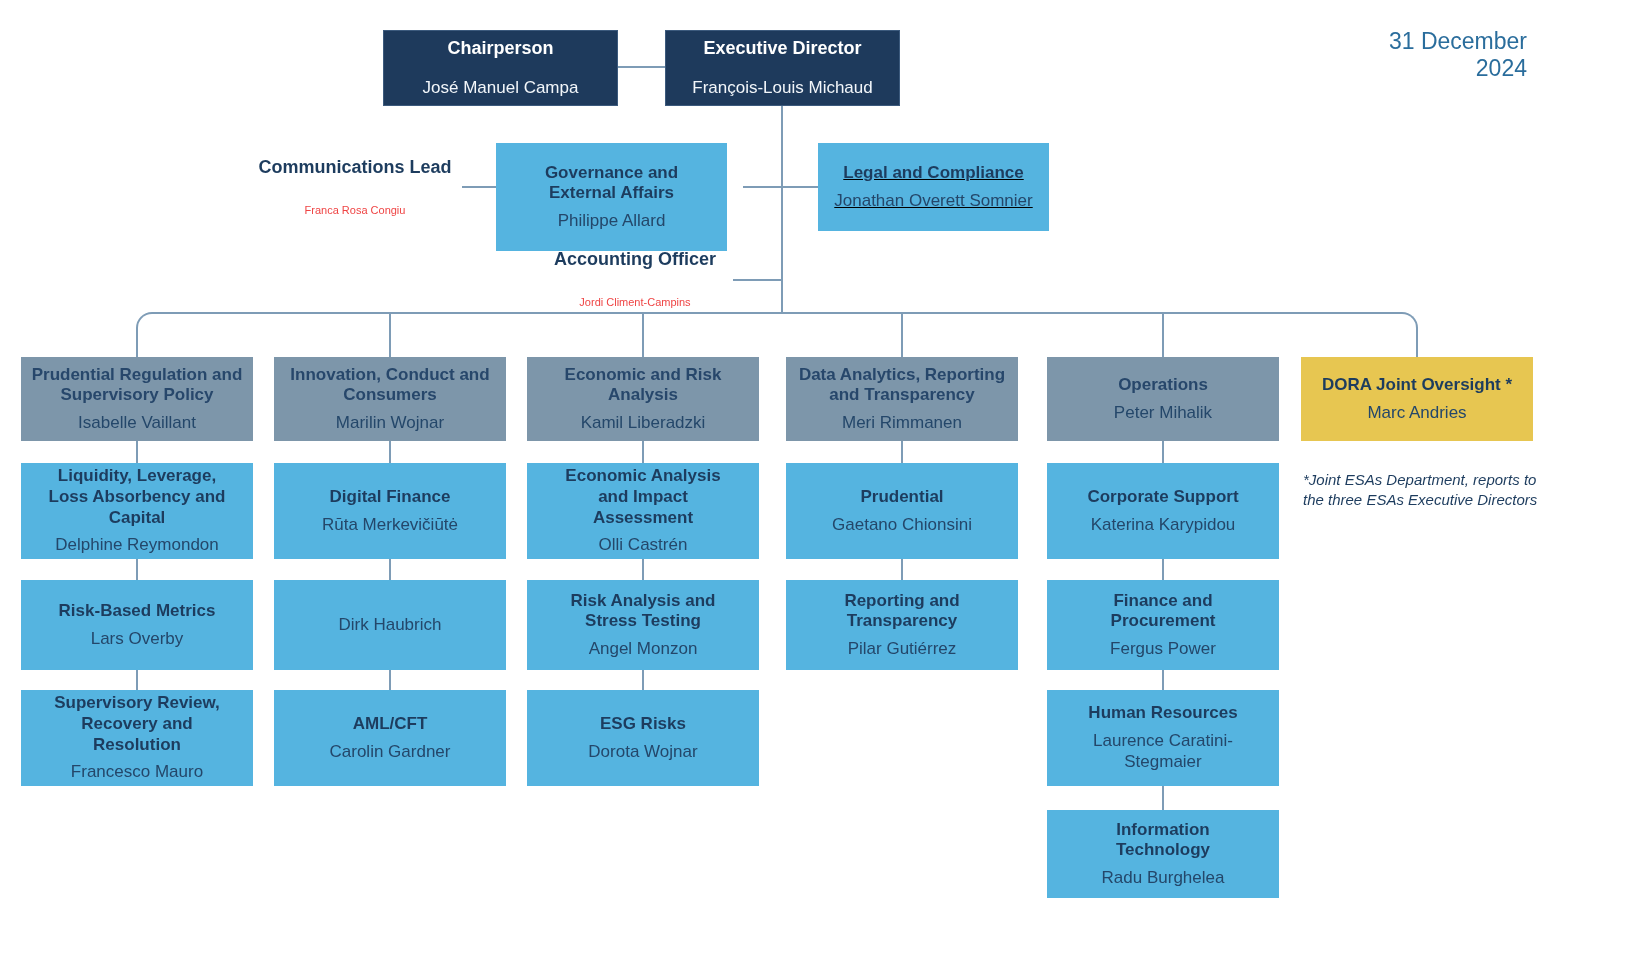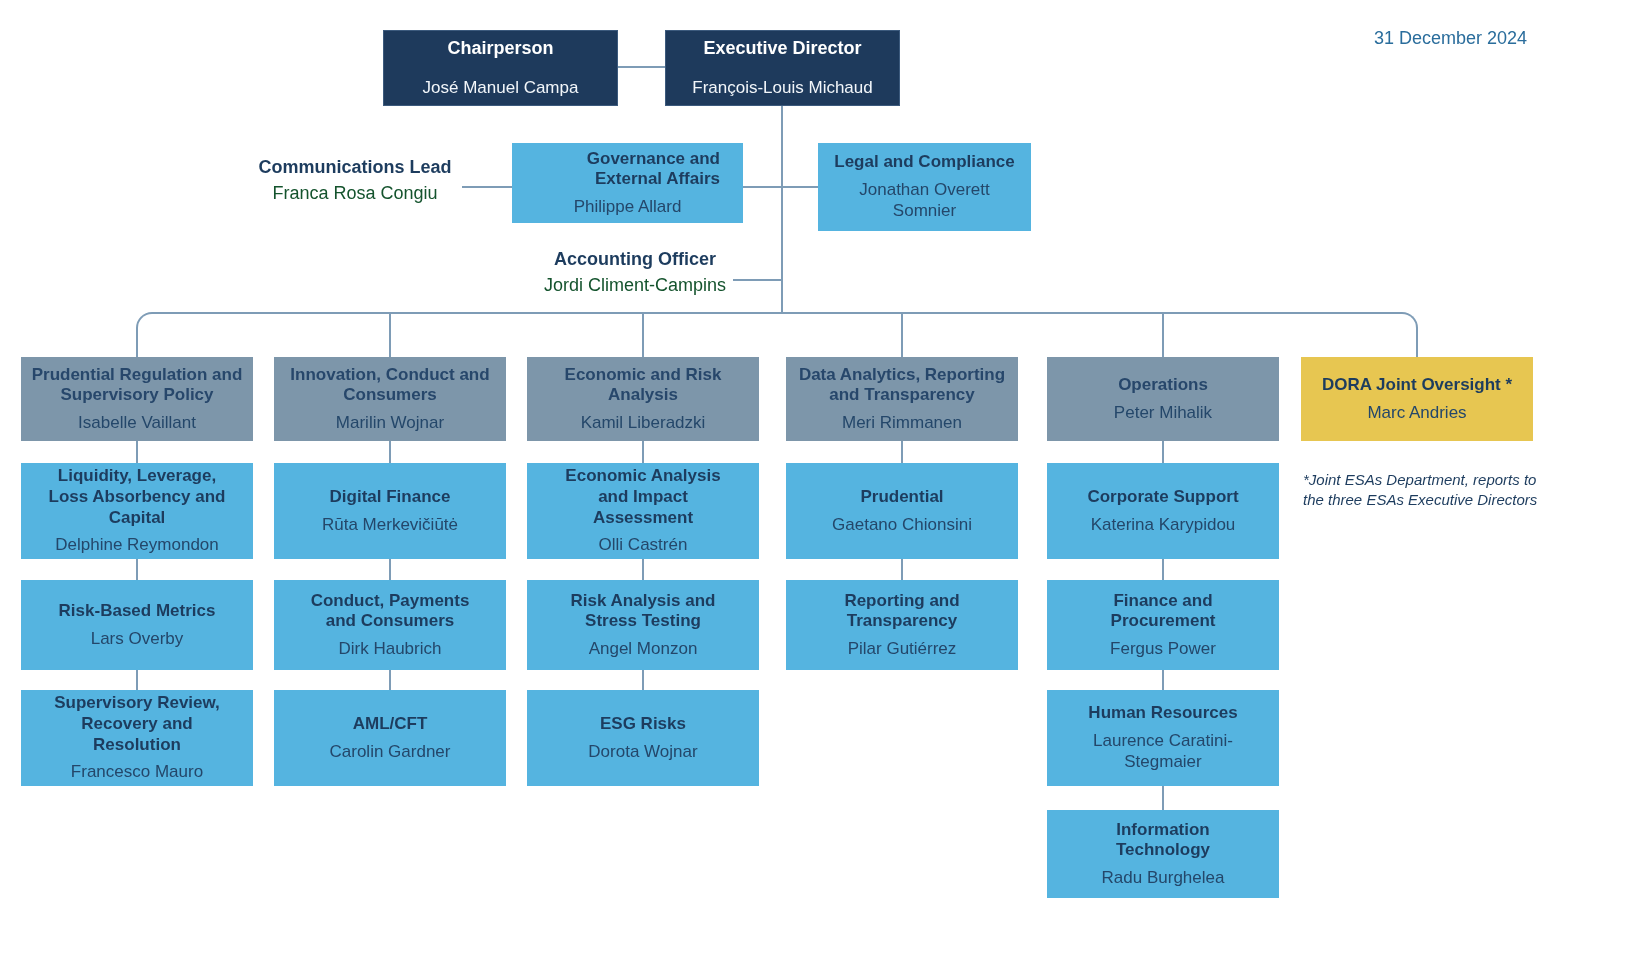--- a/index.html
+++ b/index.html
@@ -24,40 +24,40 @@
   .slate-box{background:var(--slate-blue);}
   .slate-box .title{color:#27476b;}
   .yellow-box{background:var(--yellow);}
 
   .title-w{max-width:216px;}
   .unit .title{max-width:192px;}
 
   
   .label-block{position:absolute; text-align:center;}
   .label-block .title{font-weight:bold; font-size:18px; color:var(--text-navy); line-height:1.2;}
-  .label-block .name{font-size:18px; color:#14532d; margin-top:4px;}
+  .label-block .name{font-size:11px; color:#ef4444; margin-top:25px;}
 
   
   .h-line,.v-line{position:absolute; background:var(--line);}
   .h-line{height:2px;}
   .v-line{width:2px;}
   .trunk{position:absolute; left:136px; top:312px; width:1282px; height:45px;
          border-top:2px solid var(--line); border-left:2px solid var(--line);
          border-right:2px solid var(--line); border-bottom:none;
          border-top-left-radius:16px; border-top-right-radius:16px;}
 
   
   .chair{left:383px; top:30px; width:235px; height:76px;}
   .exec{left:665px; top:30px; width:235px; height:76px;}
   .date{position:absolute; left:1355px; top:28px; width:172px; text-align:right;
-        font-size:18px; color:var(--date-blue);}
+        font-size:23px; color:var(--date-blue);}
 
   .comms{left:238px; top:157px; width:234px;}
-  .gov{left:512px; top:143px; width:231px; height:80px;text-align:right;}
-  .legal{left:818px; top:143px; width:213px; height:88px;}
+  .gov{left:496px; top:143px; width:231px; height:108px;}
+  .legal{left:818px; top:143px; width:231px; height:88px;text-decoration:underline;}
   .acct{left:500px; top:249px; width:270px;}
 
   
   .c1{left:21px;} .c2{left:274px;} .c3{left:527px;}
   .c4{left:786px;} .c5{left:1047px;} .c6{left:1301px;}
   .col-box{width:232px;}
   .head-row{top:357px; height:84px;}
   .r1{top:463px; height:96px;}
   .r2{top:580px; height:90px;}
   .r3{top:690px; height:96px;}
@@ -138,21 +138,20 @@
     <div class="title title-w">Innovation, Conduct and Consumers</div>
     <div class="name">Marilin Wojnar</div>
   </div>
   <div class="v-line" style="left:389px; top:441px; height:22px;"></div>
   <div class="box blue-box col-box r1 c2 unit">
     <div class="title">Digital Finance</div>
     <div class="name">Rūta Merkevičiūtė</div>
   </div>
   <div class="v-line" style="left:389px; top:559px; height:21px;"></div>
   <div class="box blue-box col-box r2 c2 unit">
-    <div class="title">Conduct, Payments and Consumers</div>
     <div class="name">Dirk Haubrich</div>
   </div>
   <div class="v-line" style="left:389px; top:670px; height:20px;"></div>
   <div class="box blue-box col-box r3 c2 unit">
     <div class="title">AML/CFT</div>
     <div class="name">Carolin Gardner</div>
   </div>
 
   <div class="box slate-box col-box head-row c3">
     <div class="title title-w">Economic and Risk Analysis</div>

